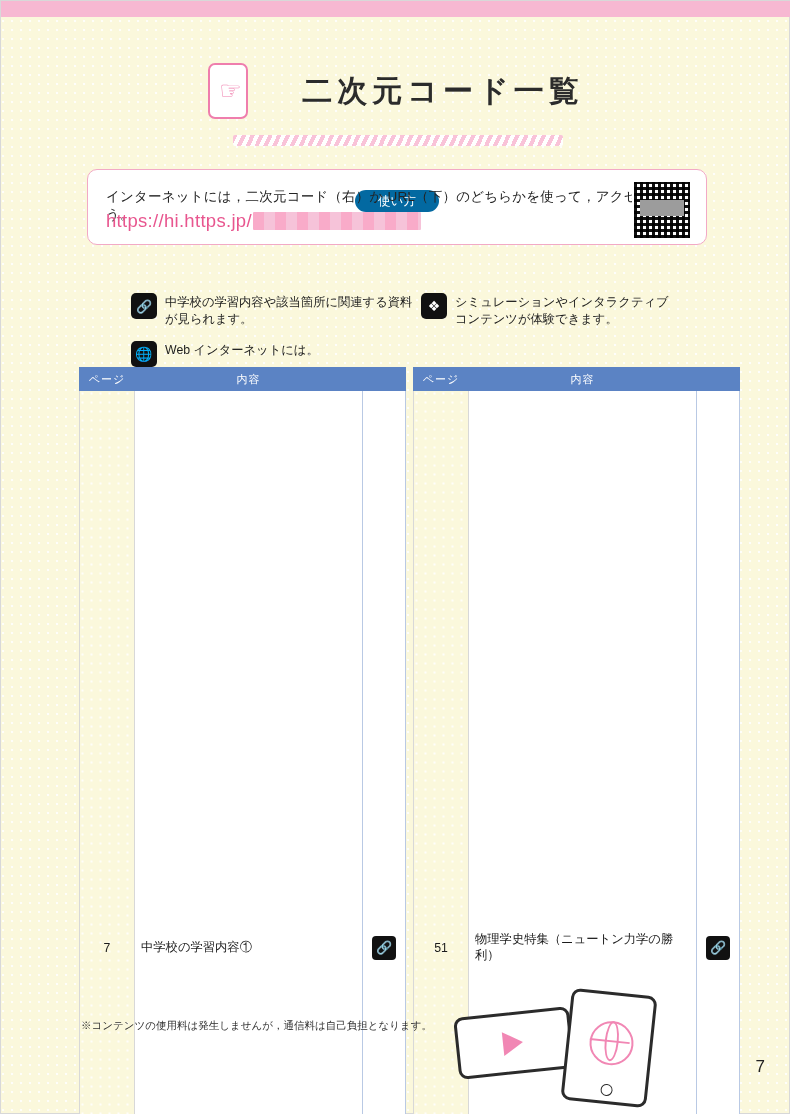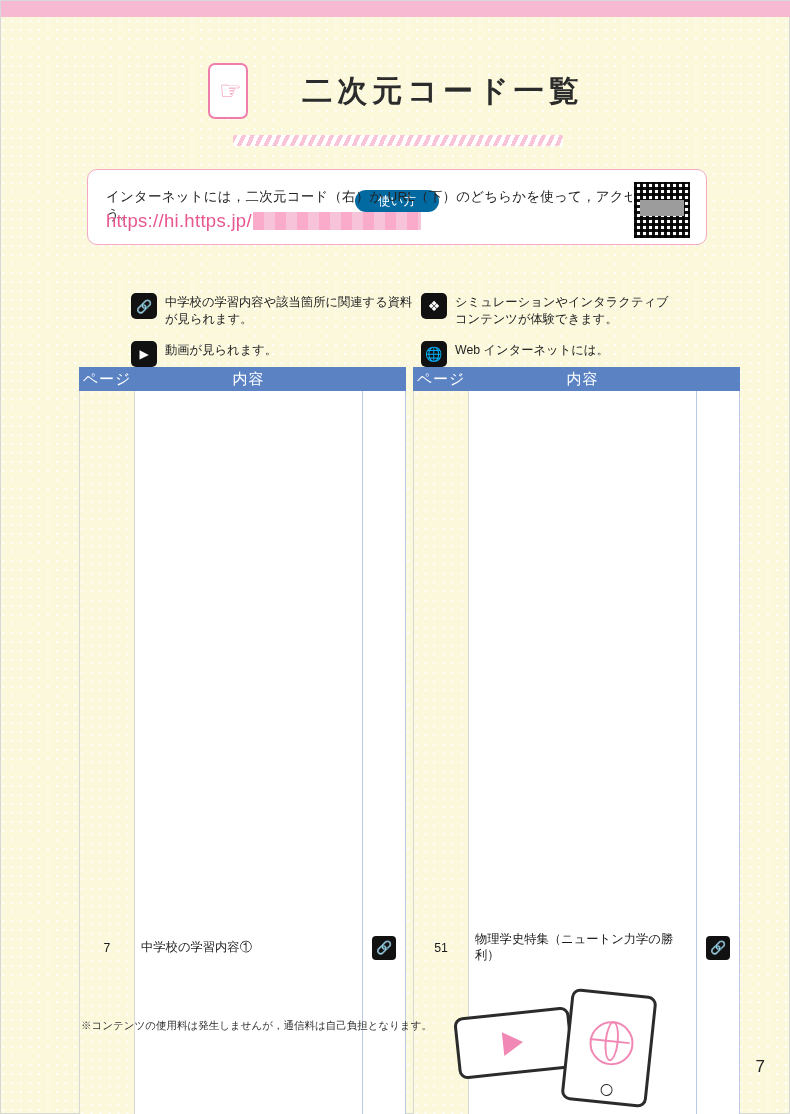--- a/index.html
+++ b/index.html
@@ -220,21 +220,21 @@
 
   table {
     width: 100%;
     border-collapse: collapse;
     table-layout: fixed;
   }
   th {
     background: #5b83c4;
     color: #ffffff;
     font-weight: normal;
-    font-size: 15px;
+    font-size: 11px;
     height: 20px;
     border: 1px solid #5b83c4;
     letter-spacing: 1px;
     margin-left: 43px;
   }
   th.page-col { width: 52px; }
   th.icon-col { width: 40px; }
   td {
     border: 1px solid #b9c9e4;
     font-size: 12.3px;
@@ -395,24 +395,20 @@
         <div class="legend-cell wide">
           <span class="ic link"></span>
           <span class="legend-text">中学校の学習内容や該当箇所に関連する資料が見られます。</span>
         </div>
         <div class="legend-cell">
           <span class="ic sim"></span>
           <span class="legend-text">シミュレーションやインタラクティブコンテンツが体験できます。</span>
         </div>
       </div>
       <div class="legend-row">
-        <div class="legend-cell wide">
-          <span class="ic movie"></span>
-          <span class="legend-text">動画が見られます。</span>
-        </div>
         <div class="legend-cell">
           <span class="ic web"></span>
           <span class="legend-text">Web インターネットには。</span>
         </div>
       </div>
     </div>
 
     <div class="table left">
       <table>
         <thead>

